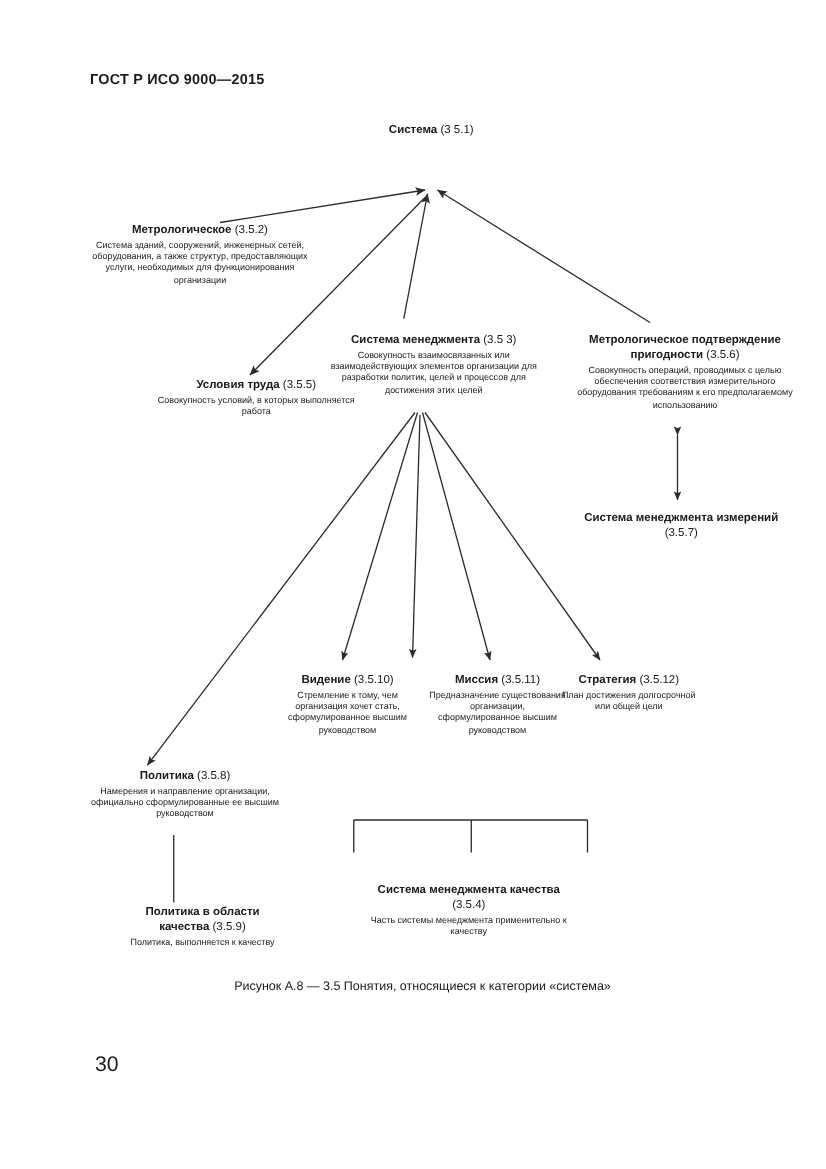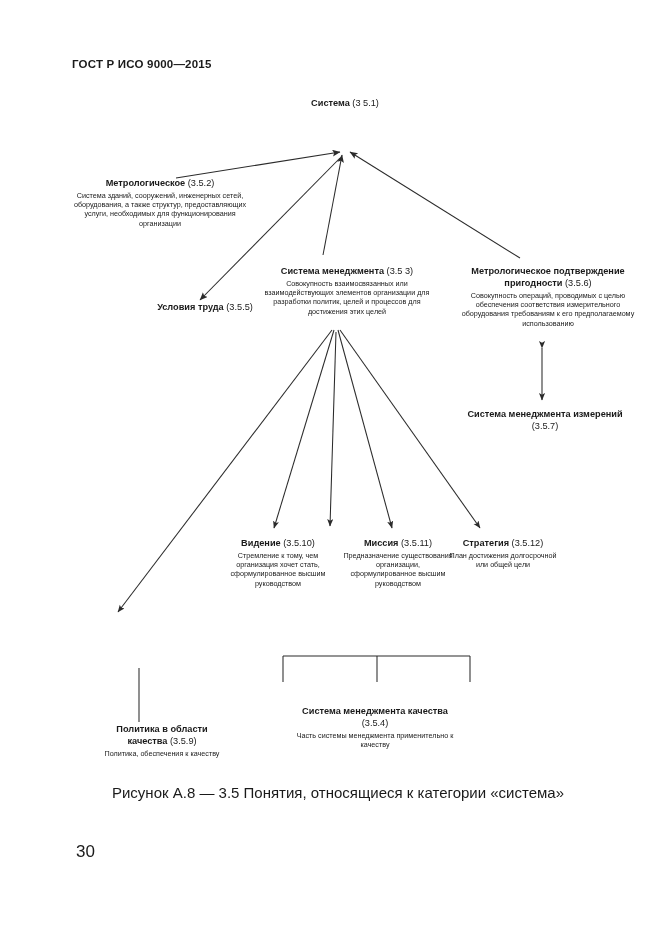--- a/index.html
+++ b/index.html
@@ -26,21 +26,21 @@
   #page-number {
     position: absolute;
     left: 76px; top: 842px;
     font-size: 17px;
   }
   #figure-caption {
     position: absolute;
     left: 0; right: 0;
     top: 784px;
     text-align: center;
-    font-size: 15px;
+    font-size: 10px;
     margin-left: 15px;
   }
   .node {
     position: absolute;
     text-align: center;
     line-height: 1.28;
   }
   .node .title {
     font-size: 9.2px;
     font-weight: bold;
@@ -138,20 +138,21 @@
         <span class="code">(3.5.6)</span>
       </span>
       <span class="desc">Совокупность операций, проводимых с целью обеспечения соответствия измерительного оборудования требованиям к его предполагаемому использованию</span>
     </div>
 
     <div class="node" style="left:116px; top:302px; width:178px;">
       <span class="title">
         <span>Условия труда</span>
         <span class="code">(3.5.5)</span>
       </span>
+      <span class="desc">Совокупность условий, в которых выполняется работа</span>
     </div>
 
     <div class="node" style="left:457px; top:409px; width:176px;">
       <span class="title">
         <span>Система менеджмента измерений</span>
         <span class="code">(3.5.7)</span>
       </span>
     </div>
 
     <div class="node" style="left:216px; top:538px; width:124px;">
@@ -171,35 +172,42 @@
     </div>
 
     <div class="node" style="left:447px; top:538px; width:112px;">
       <span class="title">
         <span>Стратегия</span>
         <span class="code">(3.5.12)</span>
       </span>
       <span class="desc">План достижения долгосрочной или общей цели</span>
     </div>
 
+    <div class="node" style="left:72px; top:615px; width:152px;">
+      <span class="title">
+        <span>Политика</span>
+        <span class="code">(3.5.8)</span>
+      </span>
+      <span class="desc">Намерения и направление организации, официально сформулированные ее высшим руководством</span>
+    </div>
 
     <div class="node" style="left:292px; top:684px; width:166px;margin-top:22px;">
       <span class="title">
         <span>Система менеджмента качества</span>
         <span class="code">(3.5.4)</span>
       </span>
       <span class="desc">Часть системы менеджмента применительно к качеству</span>
     </div>
 
     <div class="node" style="left:76px; top:724px; width:128px;margin-left:22px;">
       <span class="title">
         <span>Политика в области качества</span>
         <span class="code">(3.5.9)</span>
       </span>
-      <span class="desc">Политика, обеспечения к качеству</span>
+      <span class="desc">Политика, выполняется к качеству</span>
     </div>
 
   </div>
 
   <div id="figure-caption">Рисунок  А.8 — 3.5  Понятия, относящиеся к категории «система»</div>
 
   <div id="page-number">30</div>
 
 </div>
 

